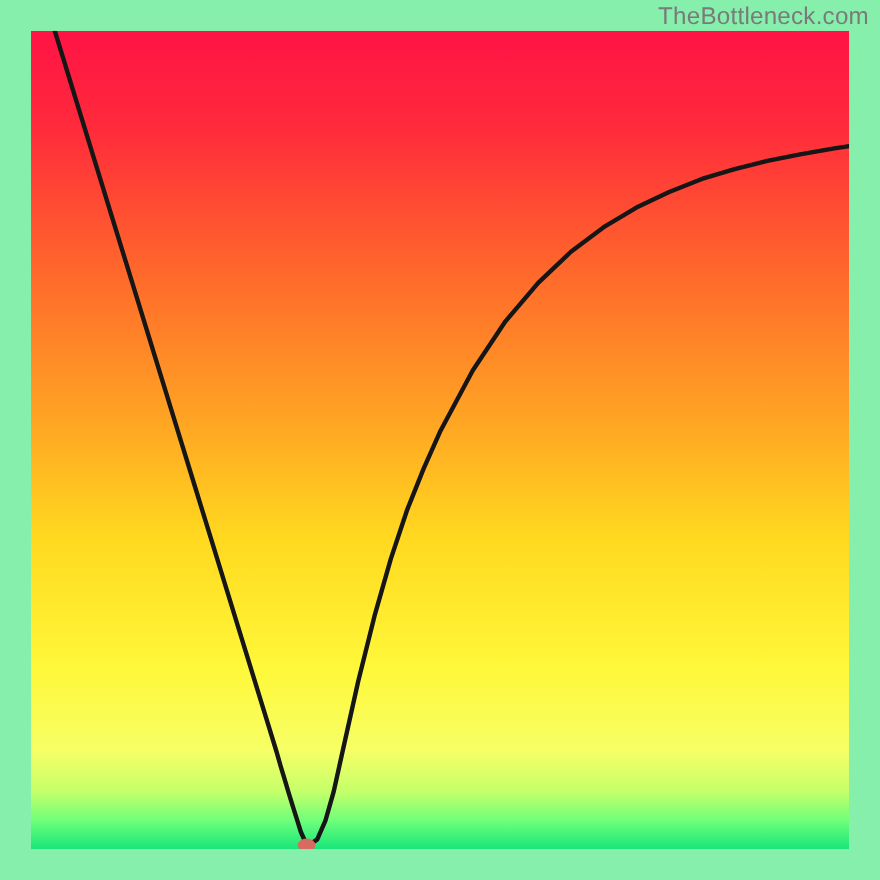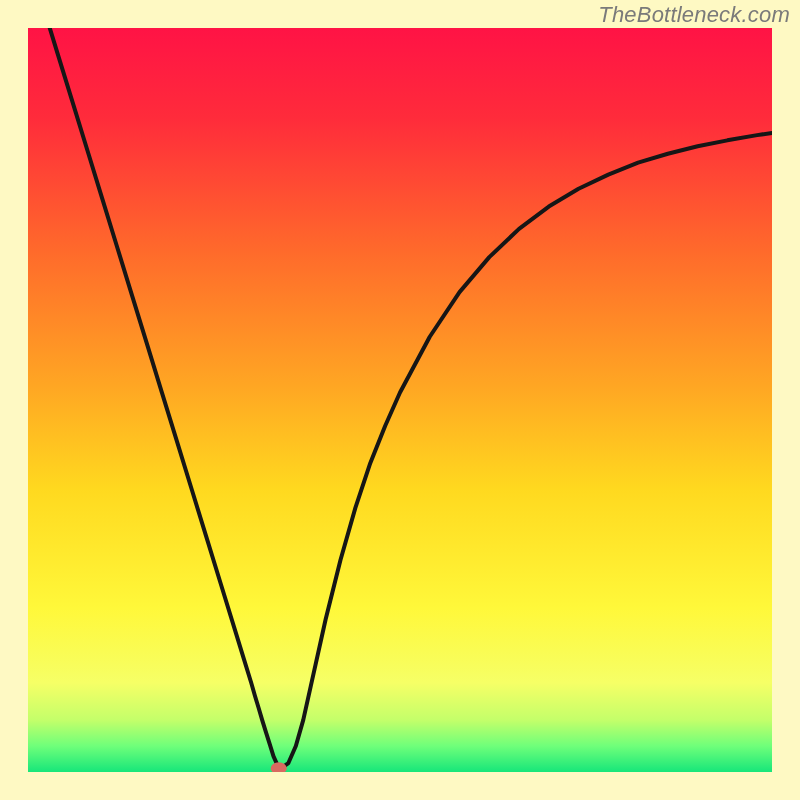--- a/index.html
+++ b/index.html
@@ -10,22 +10,21 @@
     background: #000000;
     overflow: hidden;
     font-family: Arial, Helvetica, sans-serif;
   }
   .frame {
     position: absolute;
     left: 0;
     top: 0;
     width: 800px;
     height: 800px;
-    background: #fef9c3;
-    font-style: italic;
+    background: #86efac;
   }
   .plot-area {
     position: absolute;
     left: 28px;
     top: 28px;
     width: 744px;
     height: 744px;
     overflow: hidden;
   }
   .attribution {

